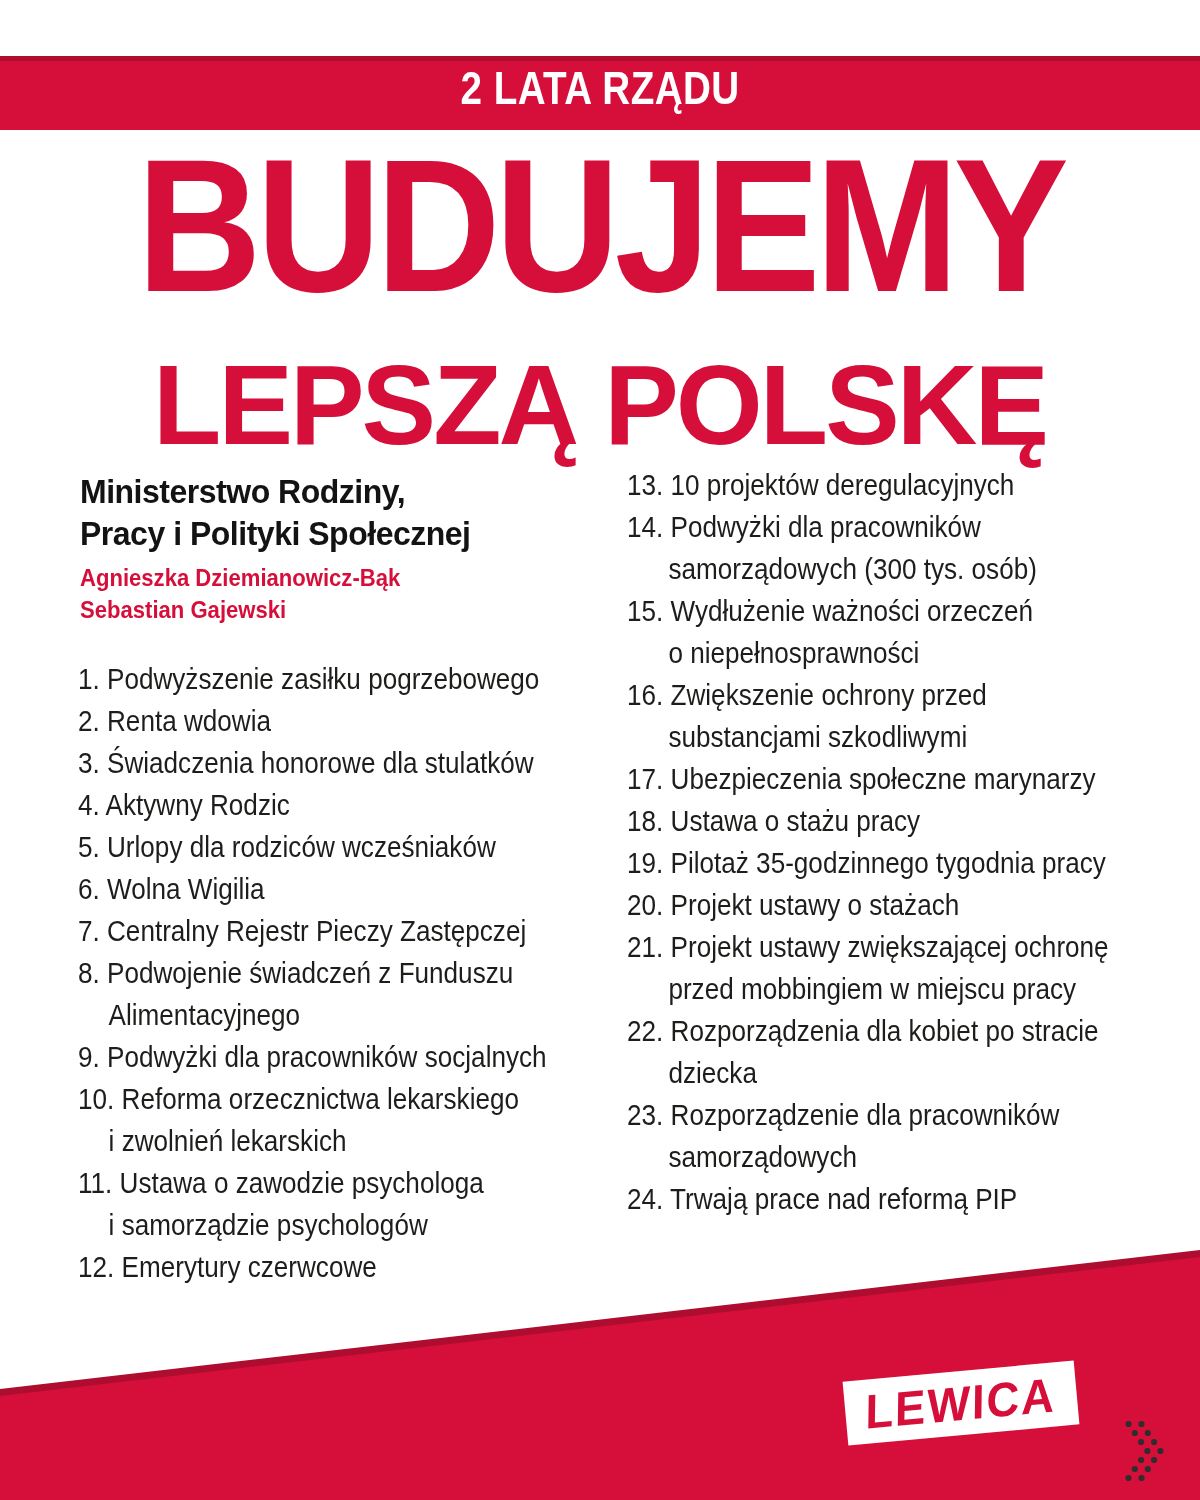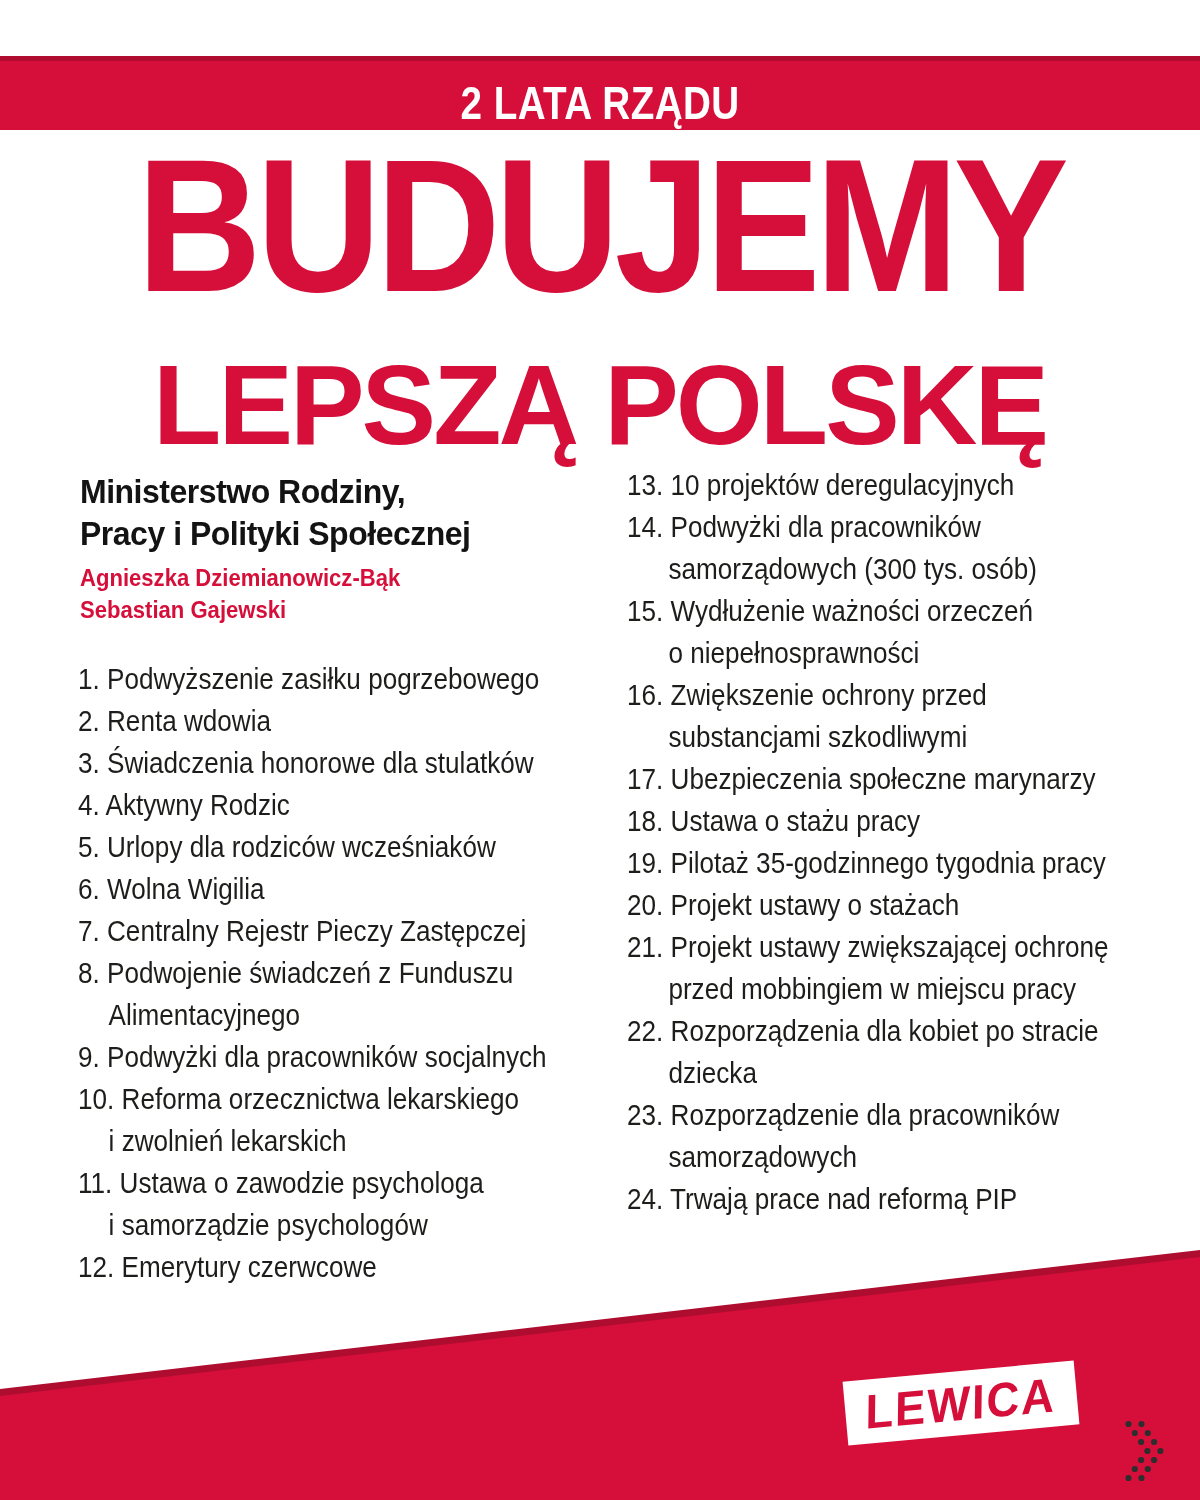--- a/index.html
+++ b/index.html
@@ -9,21 +9,21 @@
     --dots:#2e2e2e;
   }
   html,body{margin:0;padding:0;background:#ffffff;}
   body{
     width:1200px;height:1500px;position:relative;overflow:hidden;
     font-family:"Liberation Sans","DejaVu Sans",sans-serif;
   }
   .band{
     position:absolute;left:0;top:56px;width:100%;height:74px;
     background:var(--red);border-top:5px solid var(--red_dark);
-    box-sizing:border-box;display:flex;align-items:flex-end;justify-content:center;
+    box-sizing:border-box;display:flex;align-items:flex-start;justify-content:center;
   }
   .band-text{
     color:#ffffff;font-weight:bold;font-size:46px;white-space:nowrap;
     transform:scaleX(.84);letter-spacing:0.5px;
   }
   .title-line{
     position:absolute;left:0;width:1200px;text-align:center;
     color:var(--red);font-weight:bold;line-height:1;white-space:nowrap;
   }
   .title1{top:130px;font-size:190px;letter-spacing:-6px;}

